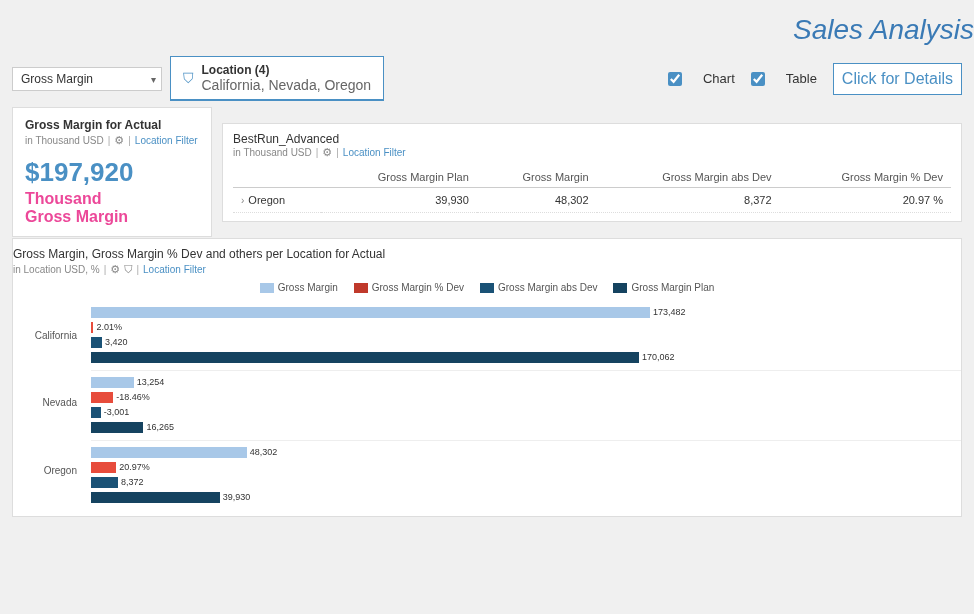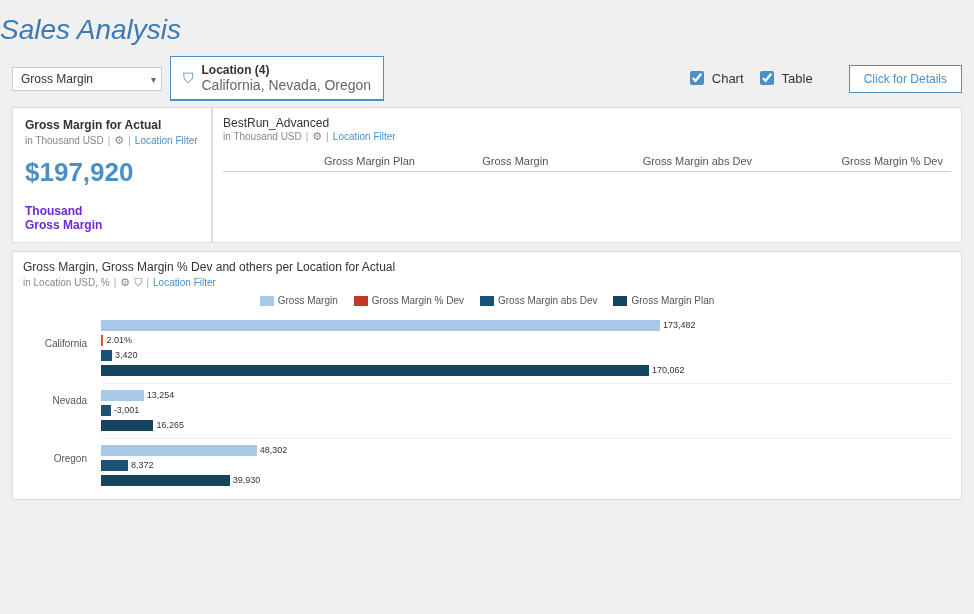--- a/index.html
+++ b/index.html
@@ -1,19 +1,19 @@
 <!DOCTYPE html>
 <html><head>
   <meta charset="utf-8">
   <style>
     * { box-sizing: border-box; margin: 0; padding: 0; }
     body { font-family: Arial, sans-serif; background: #f0f0f0; width: 974px; min-height: 614px; overflow: hidden; }
 
     .page-title {
-      text-align: left;
+      text-align: right;
       font-size: 28px;
       color: #3a7ab5;
       padding: 14px 0 10px;
       font-weight: normal;
       font-style: italic;
     }
 
     .top-controls {
       display: flex;
       align-items: center;
@@ -87,46 +87,48 @@
 
     .chart-table-toggles {
       display: flex;
       align-items: center;
       gap: 16px;
       margin-left: auto;
     }
 
     .toggle-item {
       display: flex;
-      align-items: flex-start;
-      gap: 8px;
+      align-items: flex-end;
+      gap: 21px;
       font-size: 13px;
       color: #333;
       cursor: pointer;
     }
 
     .toggle-checkbox {
       width: 14px;
       height: 14px;
       accent-color: #4a90c4;
     }
 
     .click-details-btn {
       border: 1px solid #4a90c4;
       background: white;
       color: #4a90c4;
-      padding: 6px 14px;
-      font-size: 12px;
-      cursor: pointer;
-      margin-left: 20px;
+      padding: 6px 8px;
+      font-size: 16px;
+      cursor: pointer;
+      margin-left: 0;
     }
 
     .main-content {
       display: flex;
-      padding: 0 12px 8px 12px;
+      gap: 10px;
+      padding: 0 12px 1px 12px;
+      align-items: center;
     }
 
     
     .kpi-panel {
       width: 200px;
       min-width: 200px;
       background: white;
       border: 1px solid #ddd;
       padding: 10px 12px;
     }
@@ -156,24 +158,24 @@
 
     .kpi-value {
       font-size: 26px;
       font-weight: bold;
       color: #4a90c4;
       line-height: 1.2;
       margin-top: 6px;
     }
 
     .kpi-label {
-      font-size: 12px;
+      font-size: 16px;
       font-weight: bold;
-      color: #6d28d9;
-      margin-top: 16px;
+      color: #ec4899;
+      margin-top: 2px;
     }
 
     
     .data-panel {
       flex: 1;
       background: white;
       border: 1px solid #ddd;
       padding: 8px 10px;
     }
 
@@ -236,21 +238,21 @@
       color: #888;
       margin-right: 4px;
       font-size: 10px;
     }
 
     
     .chart-section {
       background: white;
       border: 1px solid #ddd;
       margin: 0 12px 19px 12px;
-      padding: 8px 10px;
+      padding: 8px 0;
     }
 
     .chart-title {
       font-size: 12px;
       color: #333;
       margin-bottom: 2px;
     }
 
     .chart-subtitle {
       font-size: 10px;
@@ -424,20 +426,27 @@
       <thead>
         <tr>
           <th></th>
           <th>Gross Margin Plan</th>
           <th>Gross Margin</th>
           <th>Gross Margin abs Dev</th>
           <th>Gross Margin % Dev</th>
         </tr>
       </thead>
       <tbody id="data-table-body">
+          <tr>
+    <td><span class="expand-icon">›</span>Oregon</td>
+    <td>39,930</td>
+    <td>48,302</td>
+    <td class="">8,372</td>
+    <td class="">20.97 %</td>
+  </tr>
         </tbody>
     </table>
   </div>
 </div>
 
 <div class="chart-section">
   <div class="chart-title">Gross Margin, Gross Margin % Dev and others per Location for Actual</div>
   <div class="chart-subtitle">
     <span>in Location USD, %</span>
     <span class="pipe-sep">|</span>
@@ -488,34 +497,42 @@
             <span class="bar" style="width: 547.978px; background: rgb(21, 67, 96); height: 11px;"></span>
             <span class="bar-label">170,062</span>
           </div>
         </div>
         <div class="location-bars">
           <div class="bar-row">
             <span class="bar" style="width: 42.7073px; background: rgb(168, 200, 232); height: 11px;"></span>
             <span class="bar-label">13,254</span>
           </div>
           <div class="bar-row">
+            <span class="bar" style="width: 22.152px; background: rgb(231, 76, 60); height: 11px;"></span>
+            <span class="bar-label">-18.46%</span>
+          </div>
+          <div class="bar-row">
             <span class="bar" style="width: 9.66989px; background: rgb(26, 82, 118); height: 11px;"></span>
             <span class="bar-label">-3,001</span>
           </div>
           <div class="bar-row">
             <span class="bar" style="width: 52.4094px; background: rgb(21, 67, 96); height: 11px;"></span>
             <span class="bar-label">16,265</span>
           </div>
         </div>
         <div class="location-bars">
           <div class="bar-row">
             <span class="bar" style="width: 155.64px; background: rgb(168, 200, 232); height: 11px;"></span>
             <span class="bar-label">48,302</span>
           </div>
           <div class="bar-row">
+            <span class="bar" style="width: 25.164px; background: rgb(231, 76, 60); height: 11px;"></span>
+            <span class="bar-label">20.97%</span>
+          </div>
+          <div class="bar-row">
             <span class="bar" style="width: 26.9764px; background: rgb(26, 82, 118); height: 11px;"></span>
             <span class="bar-label">8,372</span>
           </div>
           <div class="bar-row">
             <span class="bar" style="width: 128.663px; background: rgb(21, 67, 96); height: 11px;"></span>
             <span class="bar-label">39,930</span>
           </div>
         </div>
       </div>
   </div>

